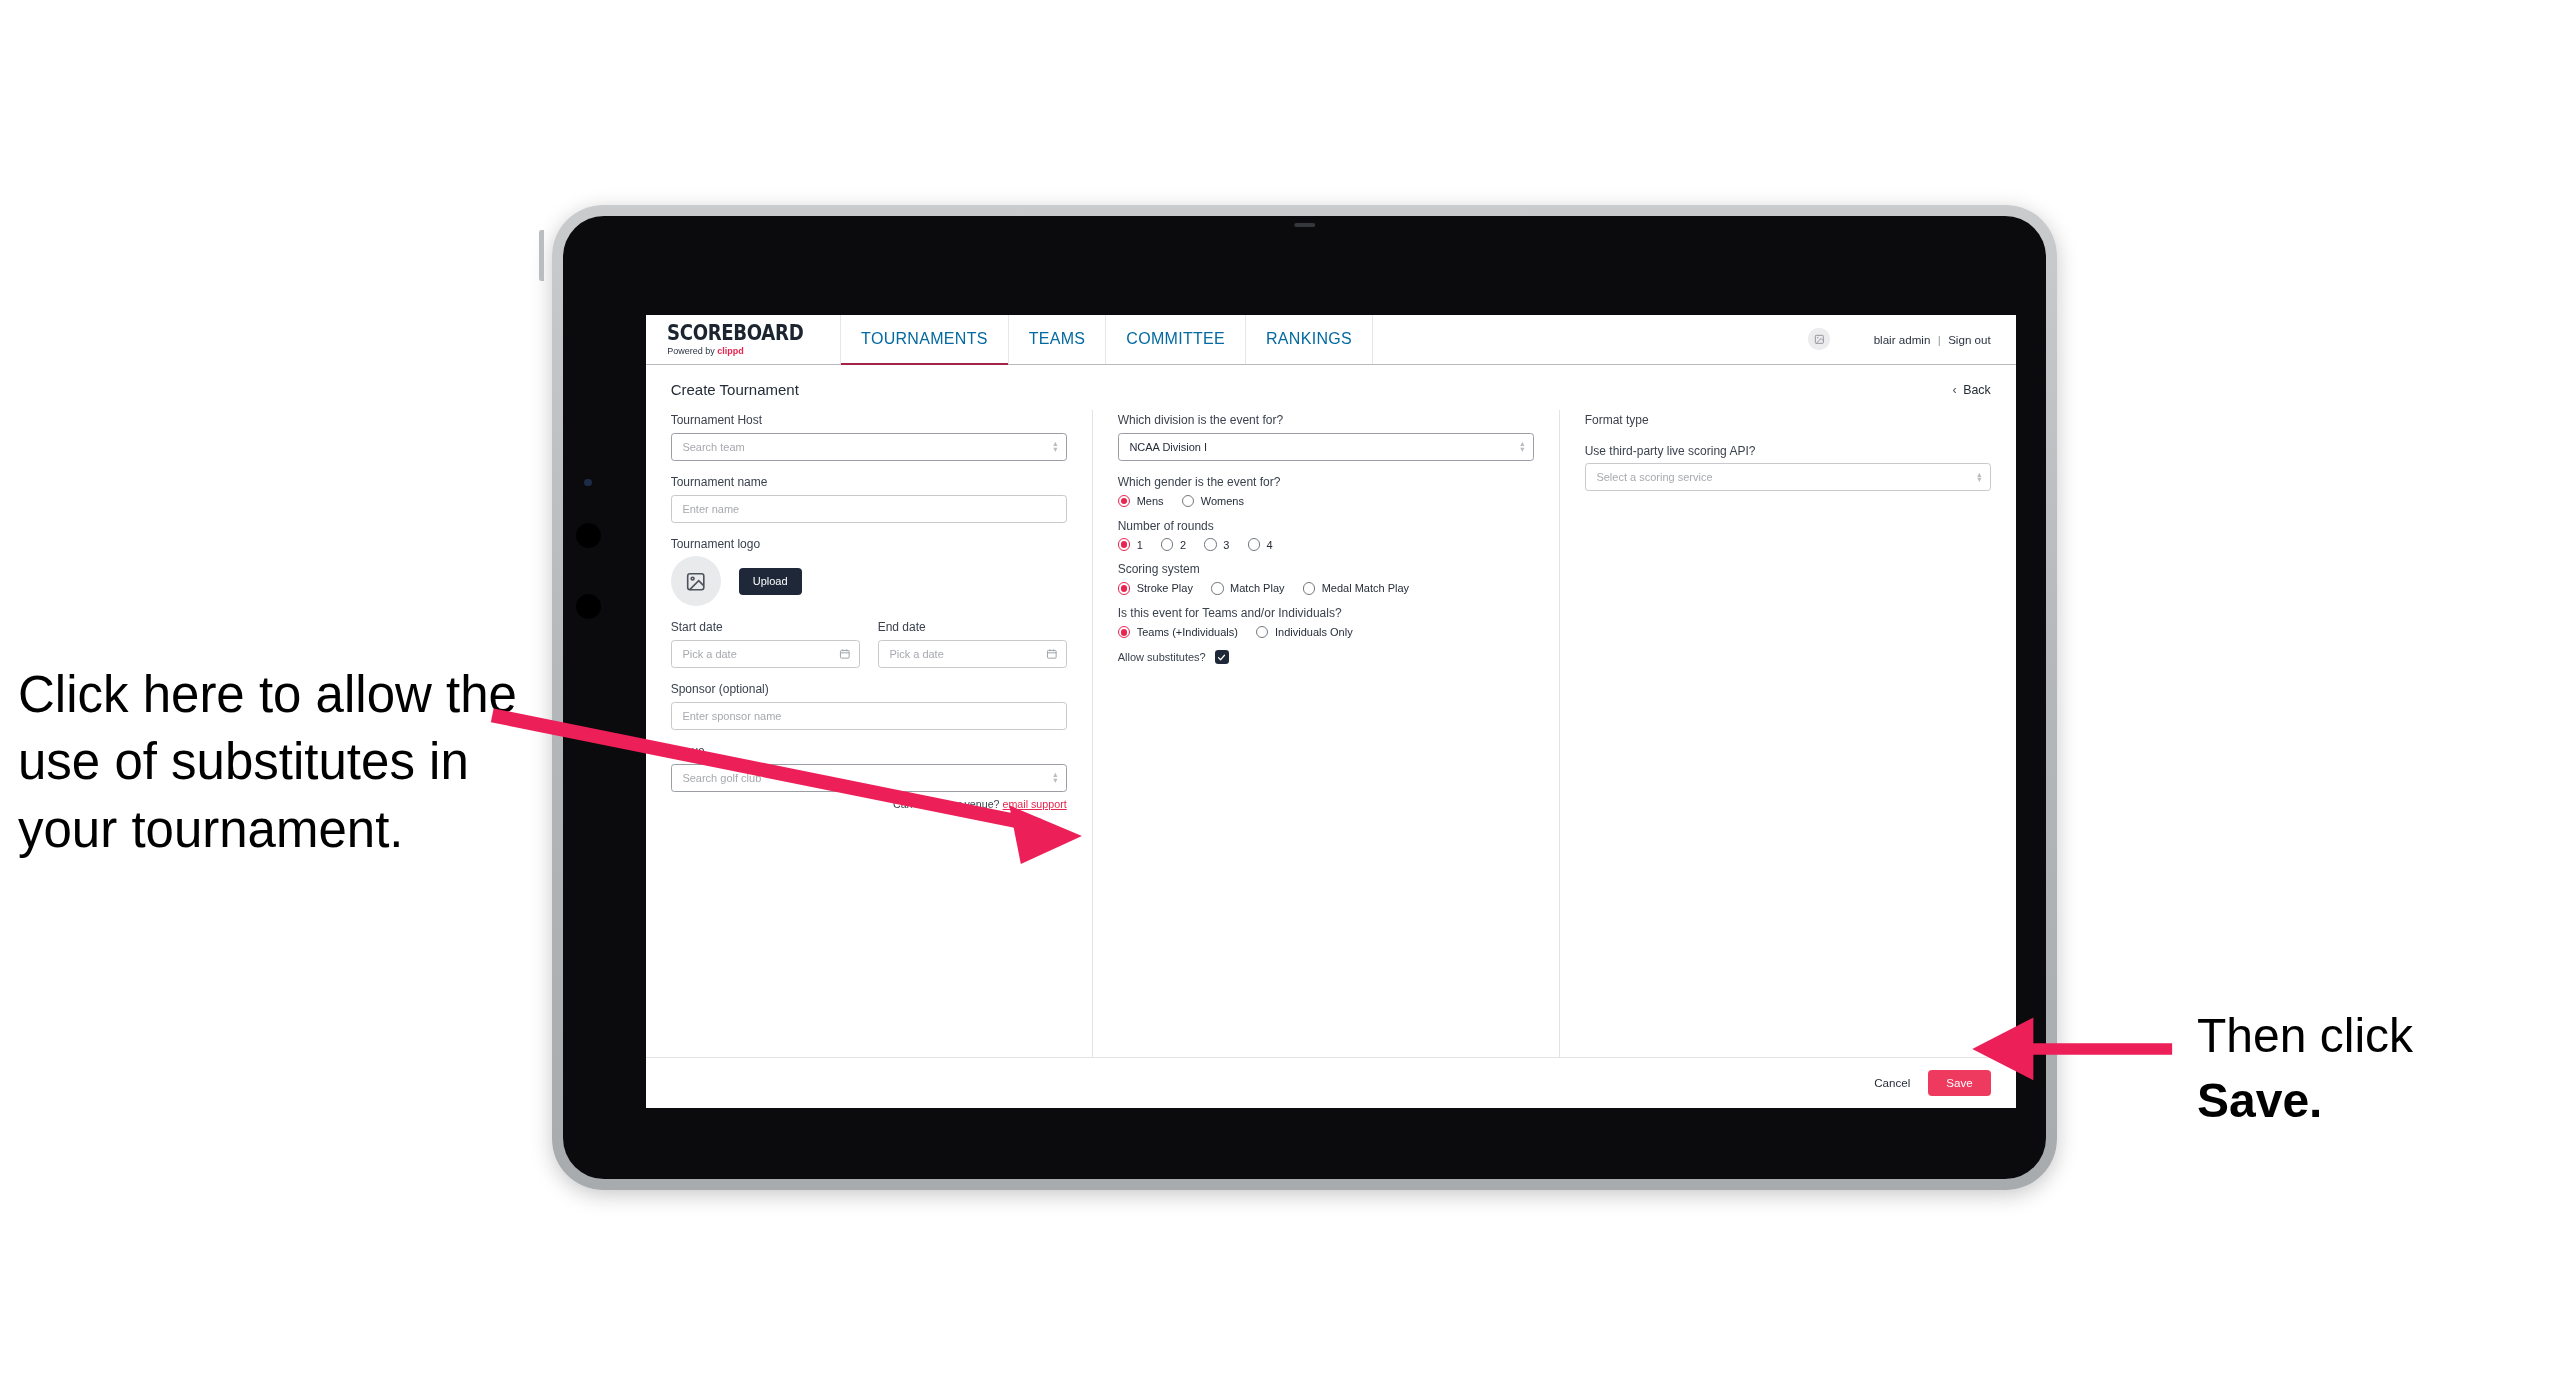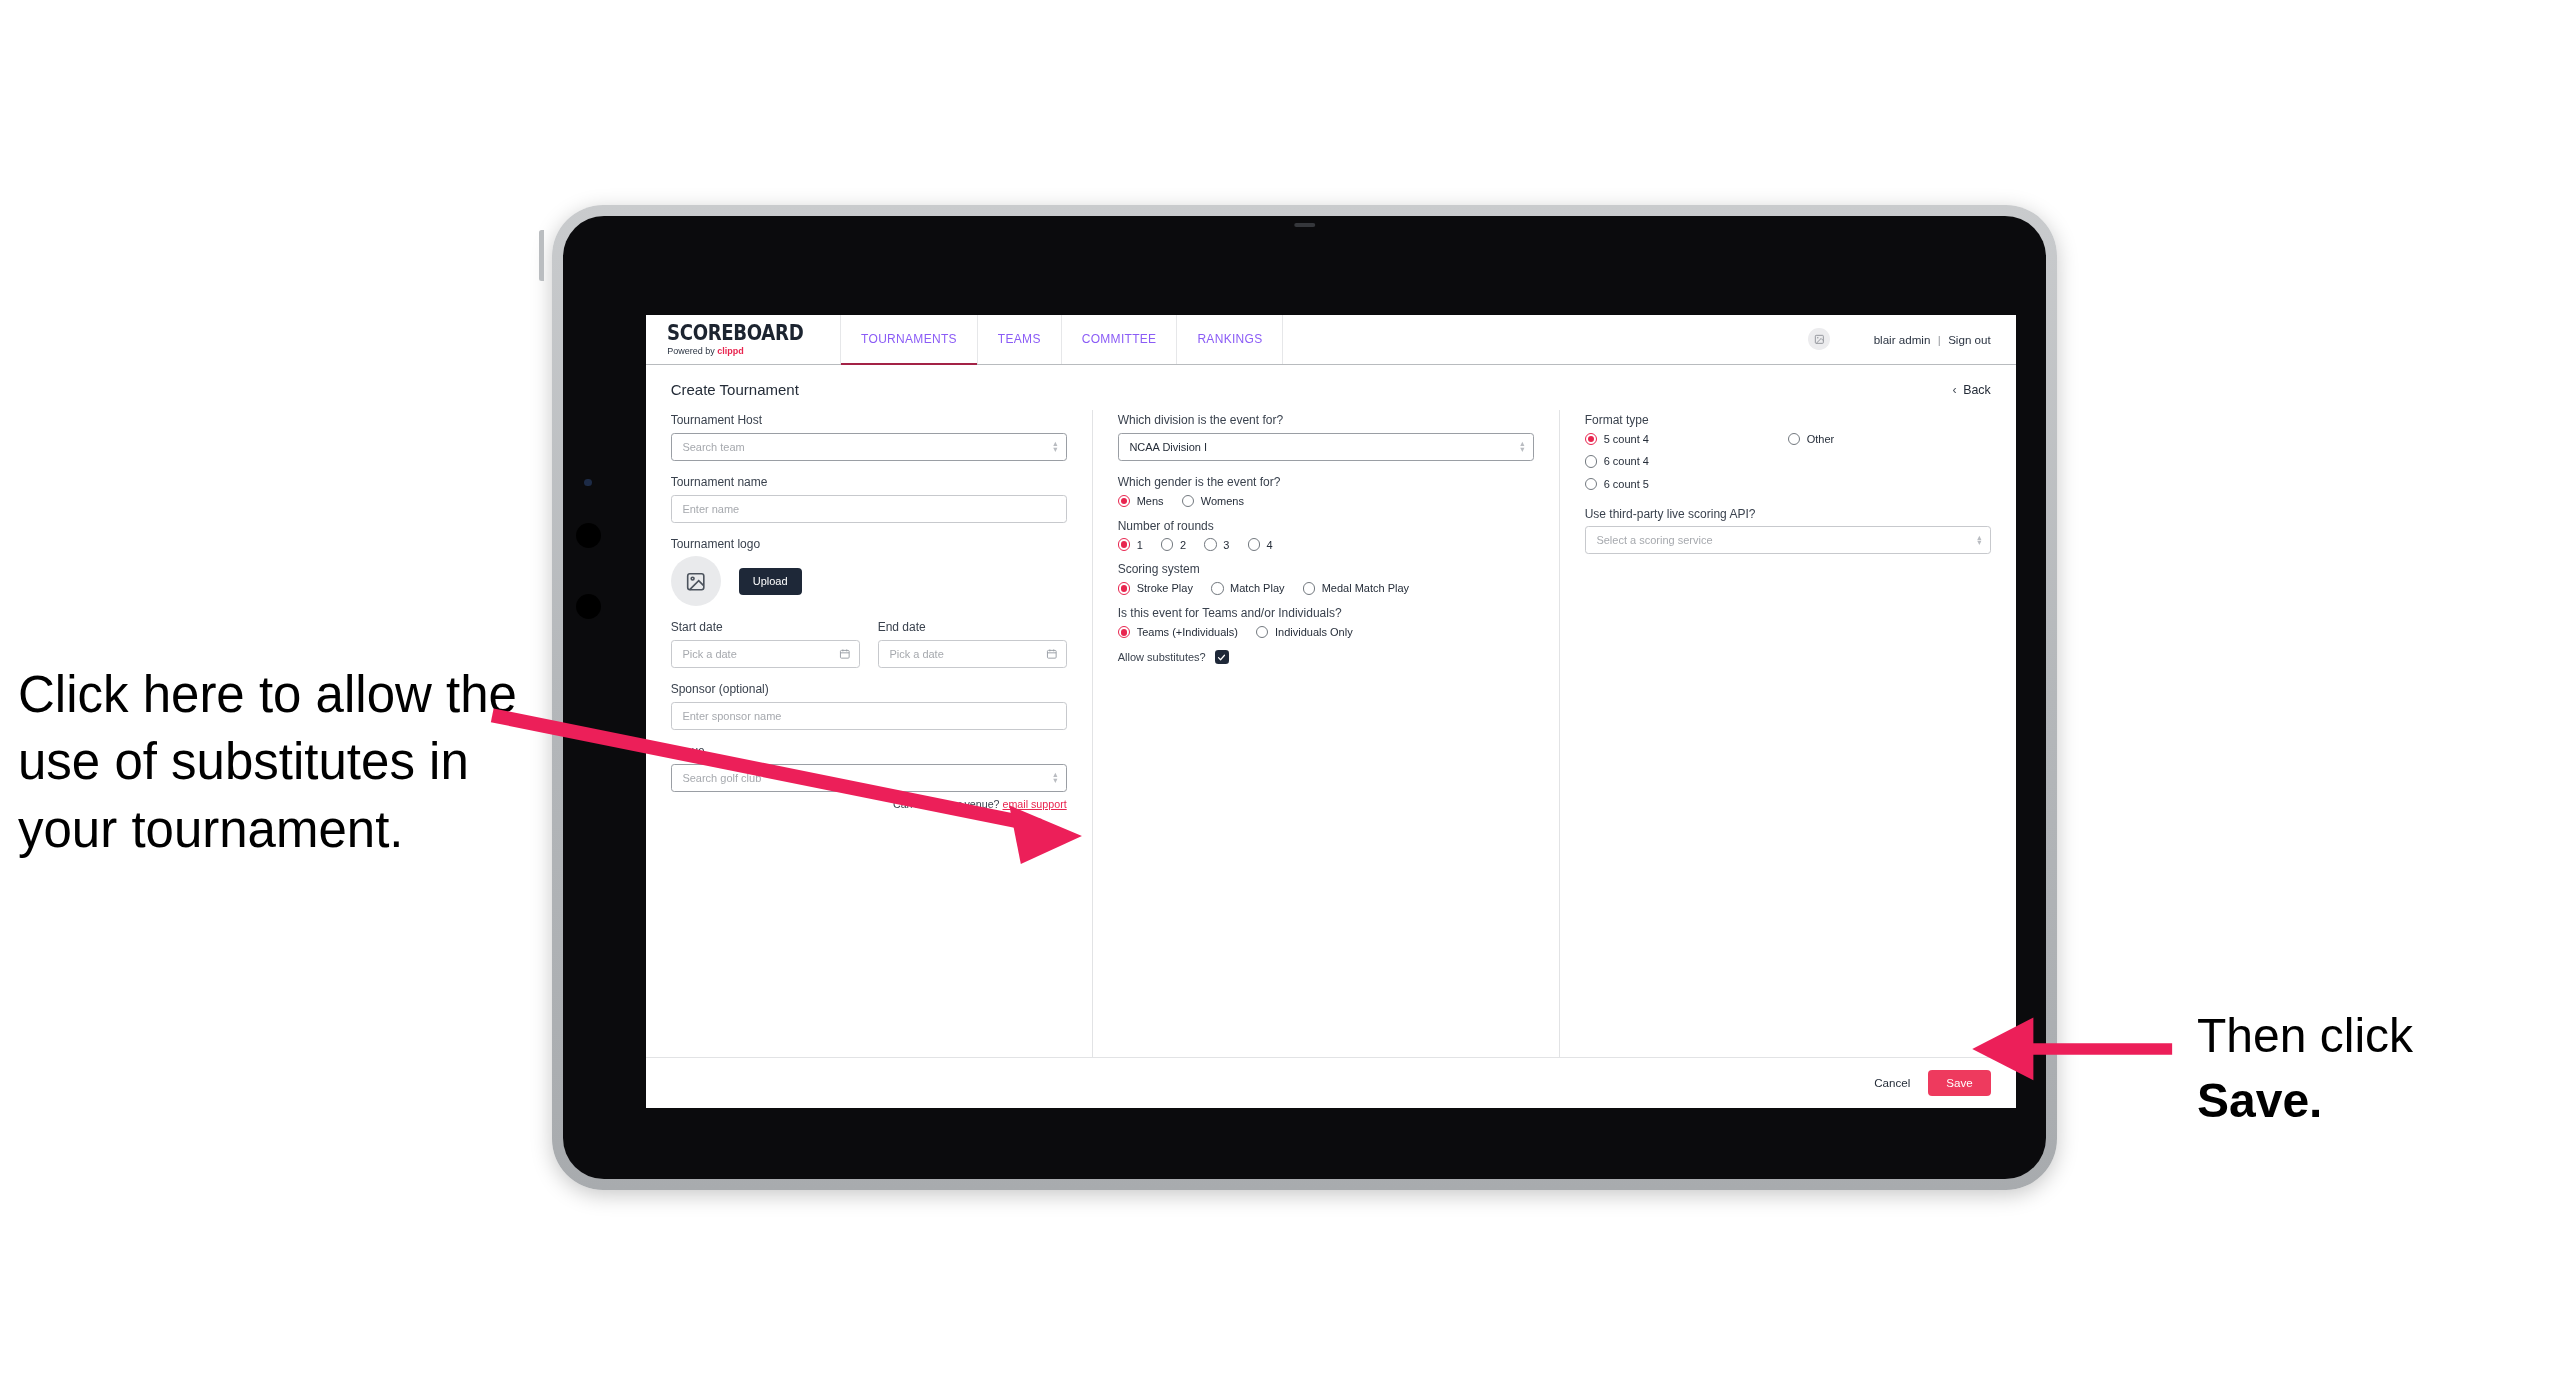--- a/index.html
+++ b/index.html
@@ -83,22 +83,22 @@
   }
   .brand-sub {
     font-size: 9px; color: #2b3442; margin-top: 3.3px; line-height: 1;
   }
   .brand-sub b { color: #e8254f; font-weight: 700; }
 
   .navtabs { display: flex; align-items: stretch; }
   .navtab {
     display: flex; align-items: center; justify-content: center;
     padding: 0 20px;
-    font-size: 12px; letter-spacing: 0.3px;
-    color: #8b5cf6;
+    font-size: 16px; letter-spacing: 0.3px;
+    color: #0369a1;
     border-right: 0.8px solid #e6e7e9;
     position: relative;
     cursor: pointer;
     background: #fff;
   }
   .navtab.active::after {
     content: ""; position: absolute; left: 0; right: 0; bottom: -1.7px;
     height: 2.5px; background: #a32246;
   }
 
@@ -481,39 +481,20 @@
                 </svg>
               </div>
             </div>
 
           </div>
 
           <div class="col col3">
 
             <div class="fieldgroup">
               <div class="fieldlabel">Format type</div>
-              <div class="fmtgrid">
-                <div class="radio-item">
-                  <span class="rd on"></span>
-                  <span class="rd-label">5 count 4</span>
-                </div>
-                <div class="radio-item">
-                  <span class="rd"></span>
-                  <span class="rd-label">Other</span>
-                </div>
-                <div class="radio-item">
-                  <span class="rd"></span>
-                  <span class="rd-label">6 count 4</span>
-                </div>
-                <div></div>
-                <div class="radio-item">
-                  <span class="rd"></span>
-                  <span class="rd-label">6 count 5</span>
-                </div>
-              </div>
             </div>
 
             <div class="fieldgroup" style="margin-top:16.5px">
               <div class="fieldlabel">Use third-party live scoring API?</div>
               <div class="inp light">
                 <span class="ph">Select a scoring service</span>
                 <span class="updown">
                     <span>▴</span>
                     <span>▾</span>
                   </span>

